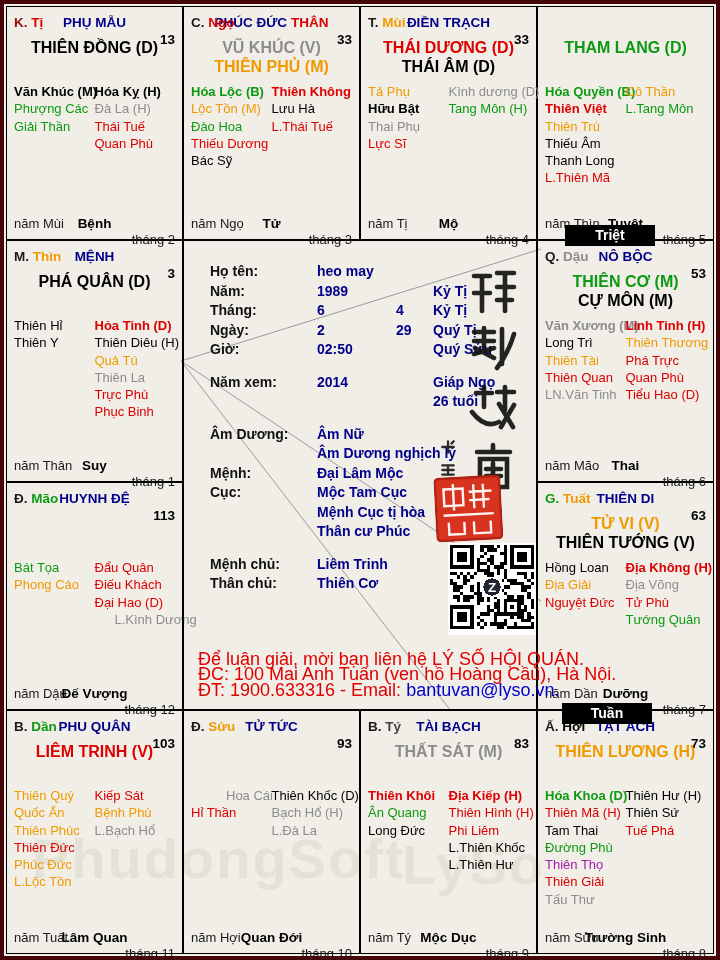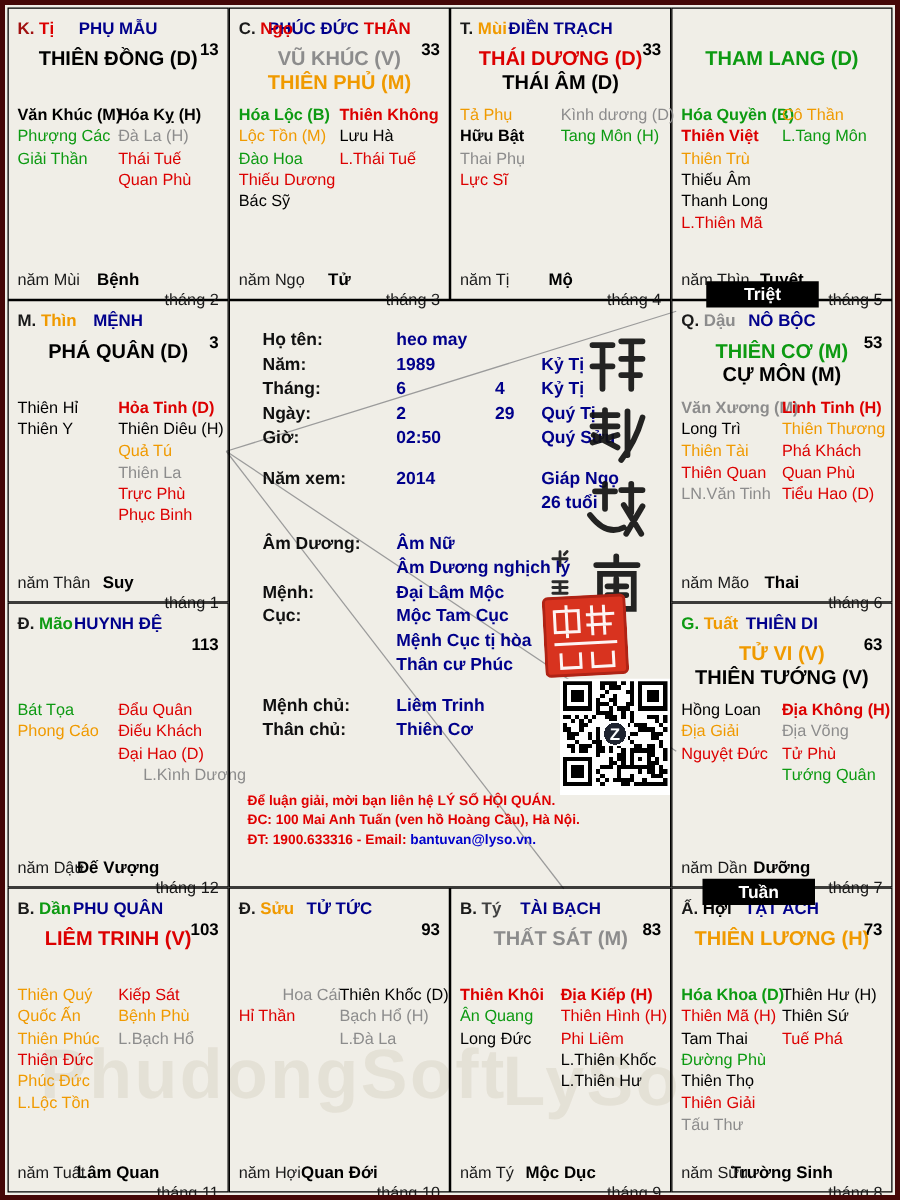--- a/index.html
+++ b/index.html
@@ -38,21 +38,21 @@
   #badge-triet{left:561px;top:221px;}
   #badge-tuan{left:558px;top:699px;}
   
   .irows{position:absolute;left:26px;top:21px;z-index:3;font-size:14px;}
   .irow{height:19.5px;line-height:19.5px;white-space:nowrap;}
   .irow.gap{margin-top:13px;}
   .lbl{display:inline-block;width:107px;font-weight:bold;color:#101010;}
   .v1w{display:inline-block;width:79px;}
   .v2w{display:inline-block;width:37px;}
   .val{color:#00008B;font-weight:bold;}
-  .contact{position:absolute;left:14px;bottom:29px;z-index:3;font-size:11px;font-weight:bold;line-height:15.5px;color:#e00000;white-space:nowrap;}
+  .contact{position:absolute;left:14px;bottom:11px;z-index:3;font-size:18px;font-weight:normal;line-height:15.5px;color:#e00000;white-space:nowrap;}
   
   .callig{position:absolute;left:284px;top:24px;z-index:3;}
   .callig svg{display:block;margin-bottom:6px;}
   .callig-small{position:absolute;left:256px;top:198px;z-index:3;}
   .callig-small svg{display:block;margin-bottom:7px;}
   .seal{position:absolute;left:251px;top:235px;z-index:4;transform:rotate(-3deg);}
   .qr{position:absolute;left:264px;top:302px;z-index:4;background:#fff;padding:2px;}
 </style>
 </head>
 <body>
@@ -203,21 +203,21 @@
       <span class="pnum">73</span>
     </div>
     <div class="mains">
           <div style="color: rgb(240, 154, 0);">THIÊN LƯƠNG (H)</div>
         </div>
     <div class="col colL">
           <div style="color: rgb(13, 154, 18); font-weight: bold;">Hóa Khoa (D)</div>
           <div style="color: rgb(220, 0, 0);">Thiên Mã (H)</div>
           <div style="color: rgb(0, 0, 0);">Tam Thai</div>
           <div style="color: rgb(13, 154, 18);">Đường Phù</div>
-          <div style="color: #000000;">Thiên Thọ</div>
+          <div style="color: #a21caf;">Thiên Thọ</div>
           <div style="color: rgb(220, 0, 0);">Thiên Giải</div>
           <div style="color: rgb(140, 140, 140);">Tấu Thư</div>
         </div>
     <div class="col colR">
           <div style="color: rgb(0, 0, 0);">Thiên Hư (H)</div>
           <div style="color: rgb(0, 0, 0);">Thiên Sứ</div>
           <div style="color: rgb(220, 0, 0);">Tuế Phá</div>
         </div>
     <div class="pf">
       <span class="fy">năm Sửu</span>
@@ -265,21 +265,21 @@
     <div class="col colL">
           <div style="color: rgb(140, 140, 140); font-weight: bold;">Văn Xương (M)</div>
           <div style="color: rgb(0, 0, 0);">Long Trì</div>
           <div style="color: rgb(240, 154, 0);">Thiên Tài</div>
           <div style="color: rgb(220, 0, 0);">Thiên Quan</div>
           <div style="color: rgb(140, 140, 140);">LN.Văn Tinh</div>
         </div>
     <div class="col colR">
           <div style="color: rgb(220, 0, 0); font-weight: bold;">Linh Tinh (H)</div>
           <div style="color: rgb(240, 154, 0);">Thiên Thương</div>
-          <div style="color: rgb(220, 0, 0);">Phá Khách</div>
+          <div style="color: rgb(220, 0, 0);">Phá Trực</div>
           <div style="color: rgb(220, 0, 0);">Quan Phù</div>
           <div style="color: rgb(220, 0, 0);">Tiểu Hao (D)</div>
         </div>
     <div class="pf">
       <span class="fy">năm Mão</span>
       <span class="fs">Thai</span>
       <span class="fm">tháng 6</span>
     </div>
   </div>
       <div class="palace" style="grid-area: 1 / 4;">

